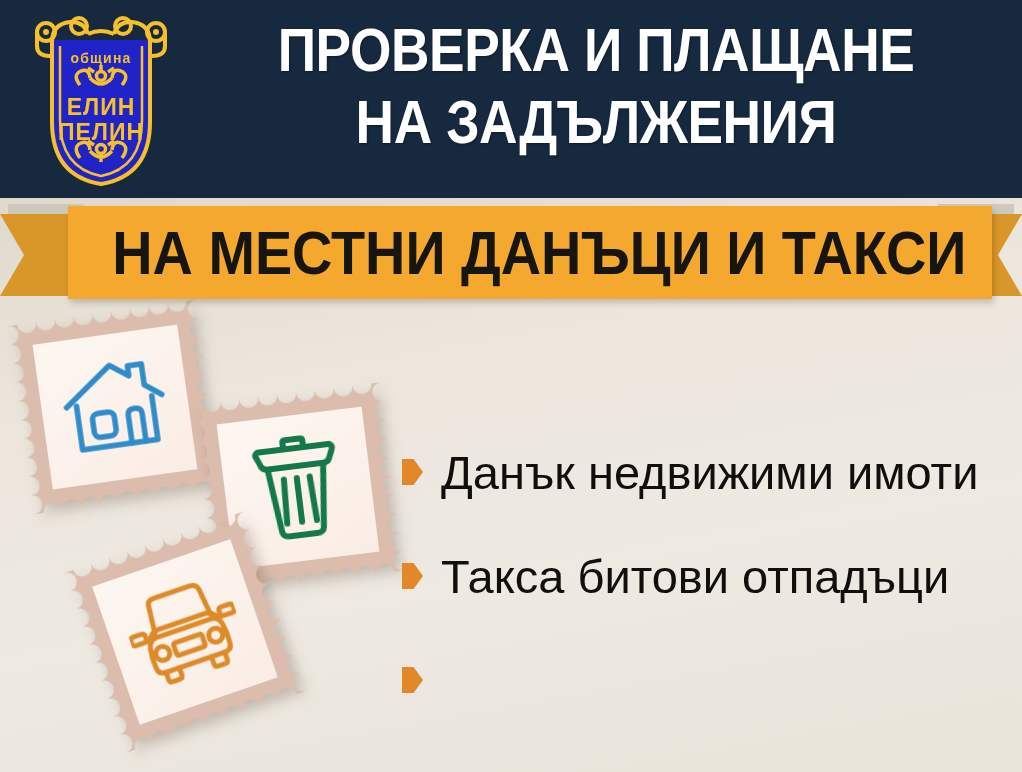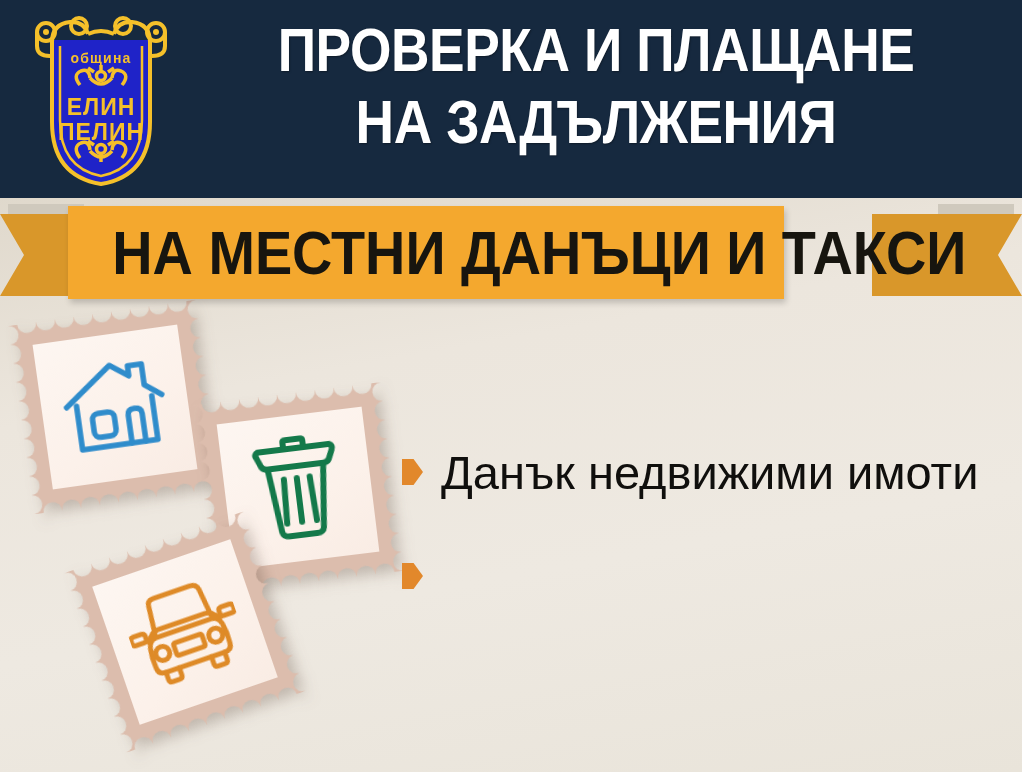--- a/index.html
+++ b/index.html
@@ -95,24 +95,25 @@
     right: 8px;
     top: 6px;
     width: 76px;
     height: 16px;
     background: #cfc9bd;
   }
   .ribbon-main {
     position: absolute;
     left: 68px;
     top: 8px;
-    width: 716px;
+    width: 886px;
     height: 93px;
     background: #f4a82e;
     box-shadow: 2px 4px 6px rgba(0,0,0,0.18);
+    padding-left: 38px;
   }
   .ribbon-text {
     position: absolute;
     left: 0; top: 0;
     width: 886px;
     height: 93px;
     line-height: 93px;
     text-align: center;
     color: #17150f;
     font-family: "Liberation Sans Narrow", "Liberation Sans", sans-serif;
@@ -443,16 +444,20 @@
     </div>
   </div>
 
   <div class="list">
     <div class="list-item">
       <span class="bullet"></span>
       <span class="list-label">Данък недвижими имоти</span>
     </div>
     <div class="list-item">
       <span class="bullet"></span>
+      <span class="list-label">Такса битови отпадъци</span>
+    </div>
+    <div class="list-item">
+      <span class="bullet"></span>
     </div>
   </div>
 
 </div>
 
 </body></html>

